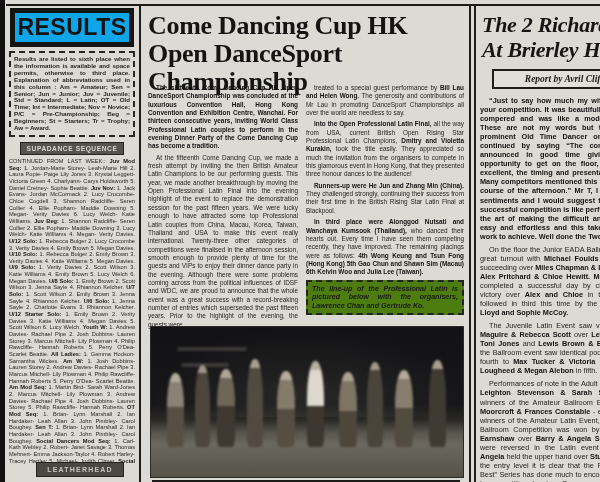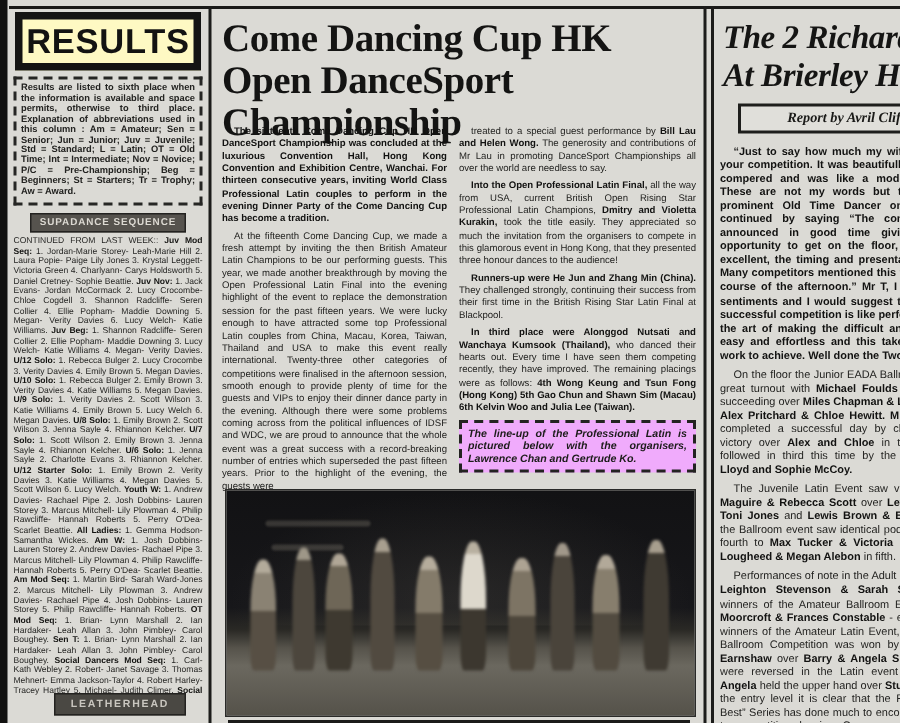--- a/index.html
+++ b/index.html
@@ -15,21 +15,21 @@
   .top-rule{position:absolute;left:6px;top:4px;width:594px;height:2px;background:#1a1a18;}
   .left-bar{position:absolute;left:0;top:0;width:5px;height:482px;background:#111110;}
   .vsep{position:absolute;top:4px;height:478px;background:#1c1c1a;}
   .vsep-1{left:139px;width:2px;}
   .vsep-2a{left:469px;width:2px;}
   .vsep-2b{left:474px;width:2px;}
 
   
   .results-col{position:absolute;left:8px;top:7px;width:128px;height:472px;}
   .results-title-box{
-    border:5px solid #141413;background:#fef9c3;text-align:center;
+    border:5px solid #141413;background:#0ea5e9;text-align:center;
     padding:3px 0 4px;margin:1px 2px 0;
   }
   .rt-line{font-weight:bold;font-size:23px;line-height:22px;letter-spacing:.5px;font-family:"Liberation Sans",sans-serif;color:#131312;}
   .abbrev-box{
     margin:4px 1px 0;border:2px dashed #262624;padding:3px 3px;
     font-size:6.2px;line-height:6.9px;font-weight:bold;text-align:justify;color:#232321;
   }
   .seq-banner{
     margin:5px auto 3px;width:102px;background:#56534e;color:#dcd9d2;border:1px solid #232220;
     font-size:6.6px;font-weight:bold;letter-spacing:.6px;text-align:center;padding:2px 0;
@@ -52,21 +52,21 @@
     font-size:26px;line-height:28px;color:#141413;letter-spacing:-.3px;
   }
   .mid-col{position:absolute;top:76px;}
   .mid-col1{left:2px;width:150px;}
   .mid-col2{left:160px;width:158px;}
   .mid-col p{margin:0 0 3px;font-size:6.4px;line-height:8.35px;text-align:justify;text-indent:8px;color:#232321;}
   .mid-col p b{color:#121211;}
   .caption-box{
     border:2px dashed #232321;padding:3px 4px;margin-top:3px;
     font-style:italic;font-weight:bold;font-size:7.1px;line-height:8.6px;
-    text-align:justify;color:#1c1c1a;background:#f0abfc;
+    text-align:justify;color:#1c1c1a;background:#4d7c0f;
   }
   
   .photo{
     position:absolute;left:4px;top:318px;width:312px;height:150px;margin:0;
     background:linear-gradient(#121214 0%,#17171a 52%,#2a2925 62%,#56534b 70%,#6b685f 78%,#55524a 100%);
     border:1px solid #2a2a28;overflow:hidden;
   }
   .photo .glow{position:absolute;left:0;top:0;width:100%;height:60%;
     background:radial-gradient(ellipse at 50% 80%,rgba(120,115,100,.18),transparent 70%);}
   .fig{position:absolute;bottom:30px;border-radius:45% 45% 14% 14%;filter:blur(1.1px);}

